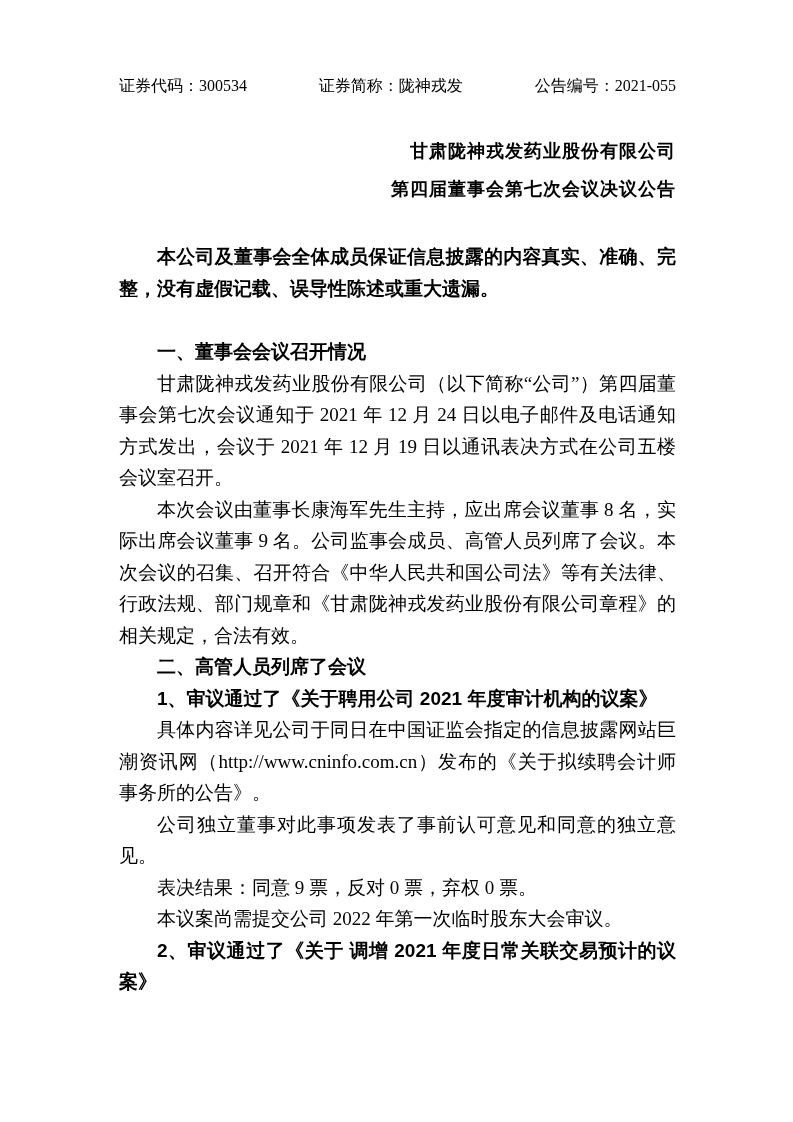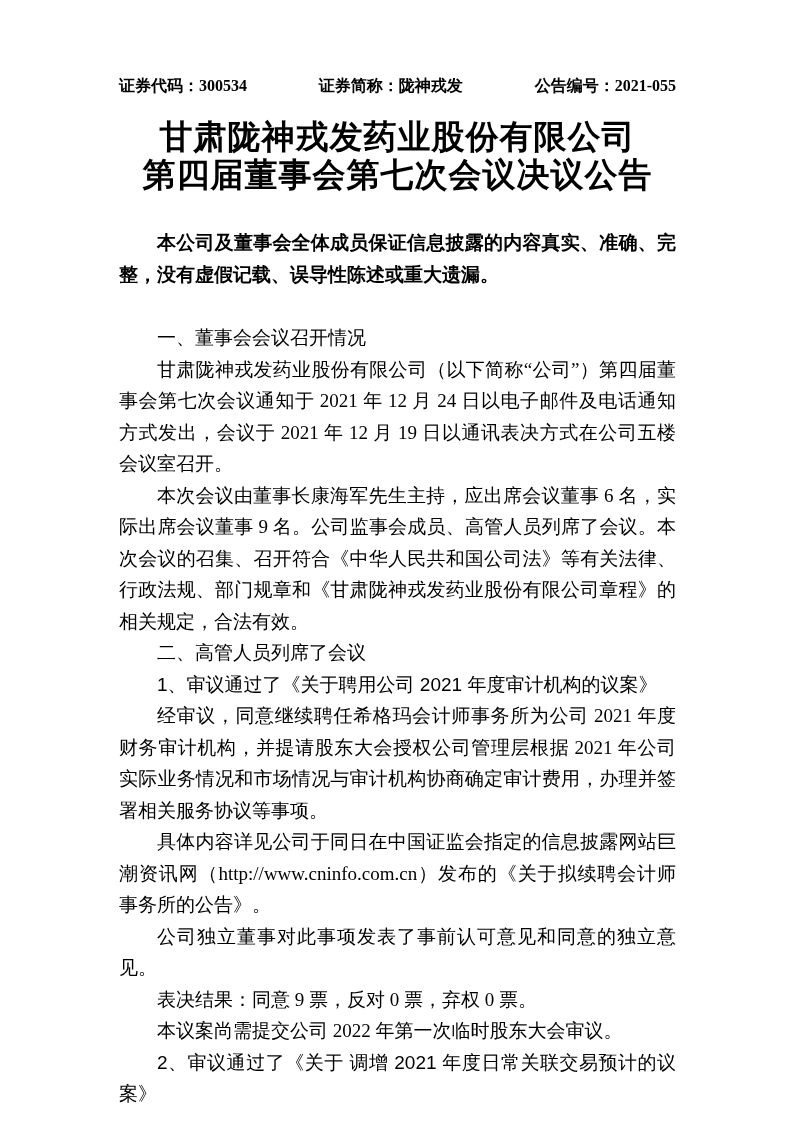--- a/index.html
+++ b/index.html
@@ -18,28 +18,27 @@
     color: #000000;
     font-family: "Liberation Serif", "DejaVu Serif", serif;
   }
   .doc-header {
     display: flex;
     justify-content: space-between;
     align-items: center;
     font-size: 16px;
     line-height: 22px;
     white-space: nowrap;
-    font-weight: bold;
   }
   .doc-title {
-    margin: 24px 0 0 0;
-    text-align: center;
+    margin: 38px 0 0 0;
+    text-align: right;
     font-family: "Liberation Sans", "DejaVu Sans", sans-serif;
     font-weight: bold;
-    font-size: 33px;
+    font-size: 18px;
     line-height: 32px;
     letter-spacing: 1px;
   }
   .doc-subtitle {
     margin-top: 6px;
   }
   .disclaimer {
     margin: 36px 0 8px 0;
     font-family: "Liberation Sans", "DejaVu Sans", sans-serif;
     font-weight: bold;
@@ -53,21 +52,21 @@
   }
   .doc-body p {
     margin: 0;
     font-size: 19px;
     line-height: 31.5px;
     text-indent: 2em;
     text-align: justify;
   }
   .doc-body p.heading {
     font-family: "Liberation Sans", "DejaVu Sans", sans-serif;
-    font-weight: normal;
+    font-weight: bold;
   }
 </style>
 </head>
 <body>
 
 <div class="page">
 
   <div class="doc-header">
     <span>证券代码：300534</span>
     <span>证券简称：陇神戎发</span>
@@ -75,24 +74,23 @@
   </div>
 
   <div class="doc-title">甘肃陇神戎发药业股份有限公司</div>
   <div class="doc-title doc-subtitle">第四届董事会第七次会议决议公告</div>
 
   <p class="disclaimer">本公司及董事会全体成员保证信息披露的内容真实、准确、完整，没有虚假记载、误导性陈述或重大遗漏。</p>
 
   <div class="doc-body">
     <p class="heading">一、董事会会议召开情况</p>
     <p>甘肃陇神戎发药业股份有限公司（以下简称“公司”）第四届董事会第七次会议通知于 2021 年 12 月 24 日以电子邮件及电话通知方式发出，会议于 2021 年 12 月 19 日以通讯表决方式在公司五楼会议室召开。</p>
-    <p>本次会议由董事长康海军先生主持，应出席会议董事 6 名，实际出席会议董事 9 名。公司监事会成员、高管人员列席了会议。本次会议的召集、召开符合《中华人民共和国公司法》等有关法律、行政法规、部门规章和《甘肃陇神戎发药业股份有限公司章程》的相关规定，合法有效。</p>
+    <p>本次会议由董事长康海军先生主持，应出席会议董事 8 名，实际出席会议董事 9 名。公司监事会成员、高管人员列席了会议。本次会议的召集、召开符合《中华人民共和国公司法》等有关法律、行政法规、部门规章和《甘肃陇神戎发药业股份有限公司章程》的相关规定，合法有效。</p>
     <p class="heading">二、高管人员列席了会议</p>
     <p class="heading">1、审议通过了《关于聘用公司 2021 年度审计机构的议案》</p>
-    <p>经审议，同意继续聘任希格玛会计师事务所为公司 2021 年度财务审计机构，并提请股东大会授权公司管理层根据 2021 年公司实际业务情况和市场情况与审计机构协商确定审计费用，办理并签署相关服务协议等事项。</p>
     <p>具体内容详见公司于同日在中国证监会指定的信息披露网站巨潮资讯网（http://www.cninfo.com.cn）发布的《关于拟续聘会计师事务所的公告》。</p>
     <p>公司独立董事对此事项发表了事前认可意见和同意的独立意见。</p>
     <p>表决结果：同意 9 票，反对 0 票，弃权 0 票。</p>
     <p>本议案尚需提交公司 2022 年第一次临时股东大会审议。</p>
     <p class="heading">2、审议通过了《关于 调增 2021 年度日常关联交易预计的议案》</p>
 
   </div>
 
 </div>
 

